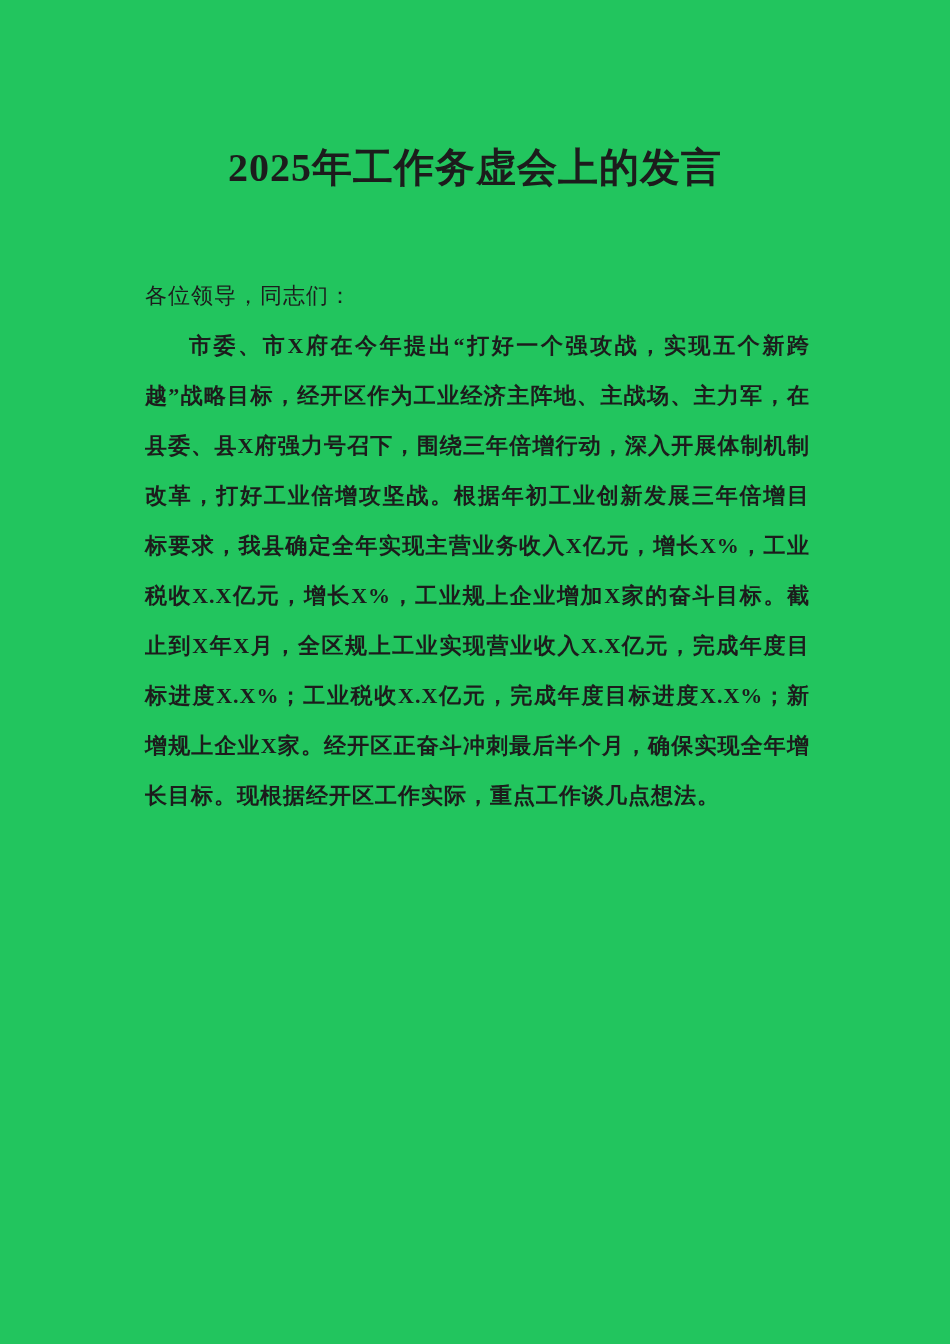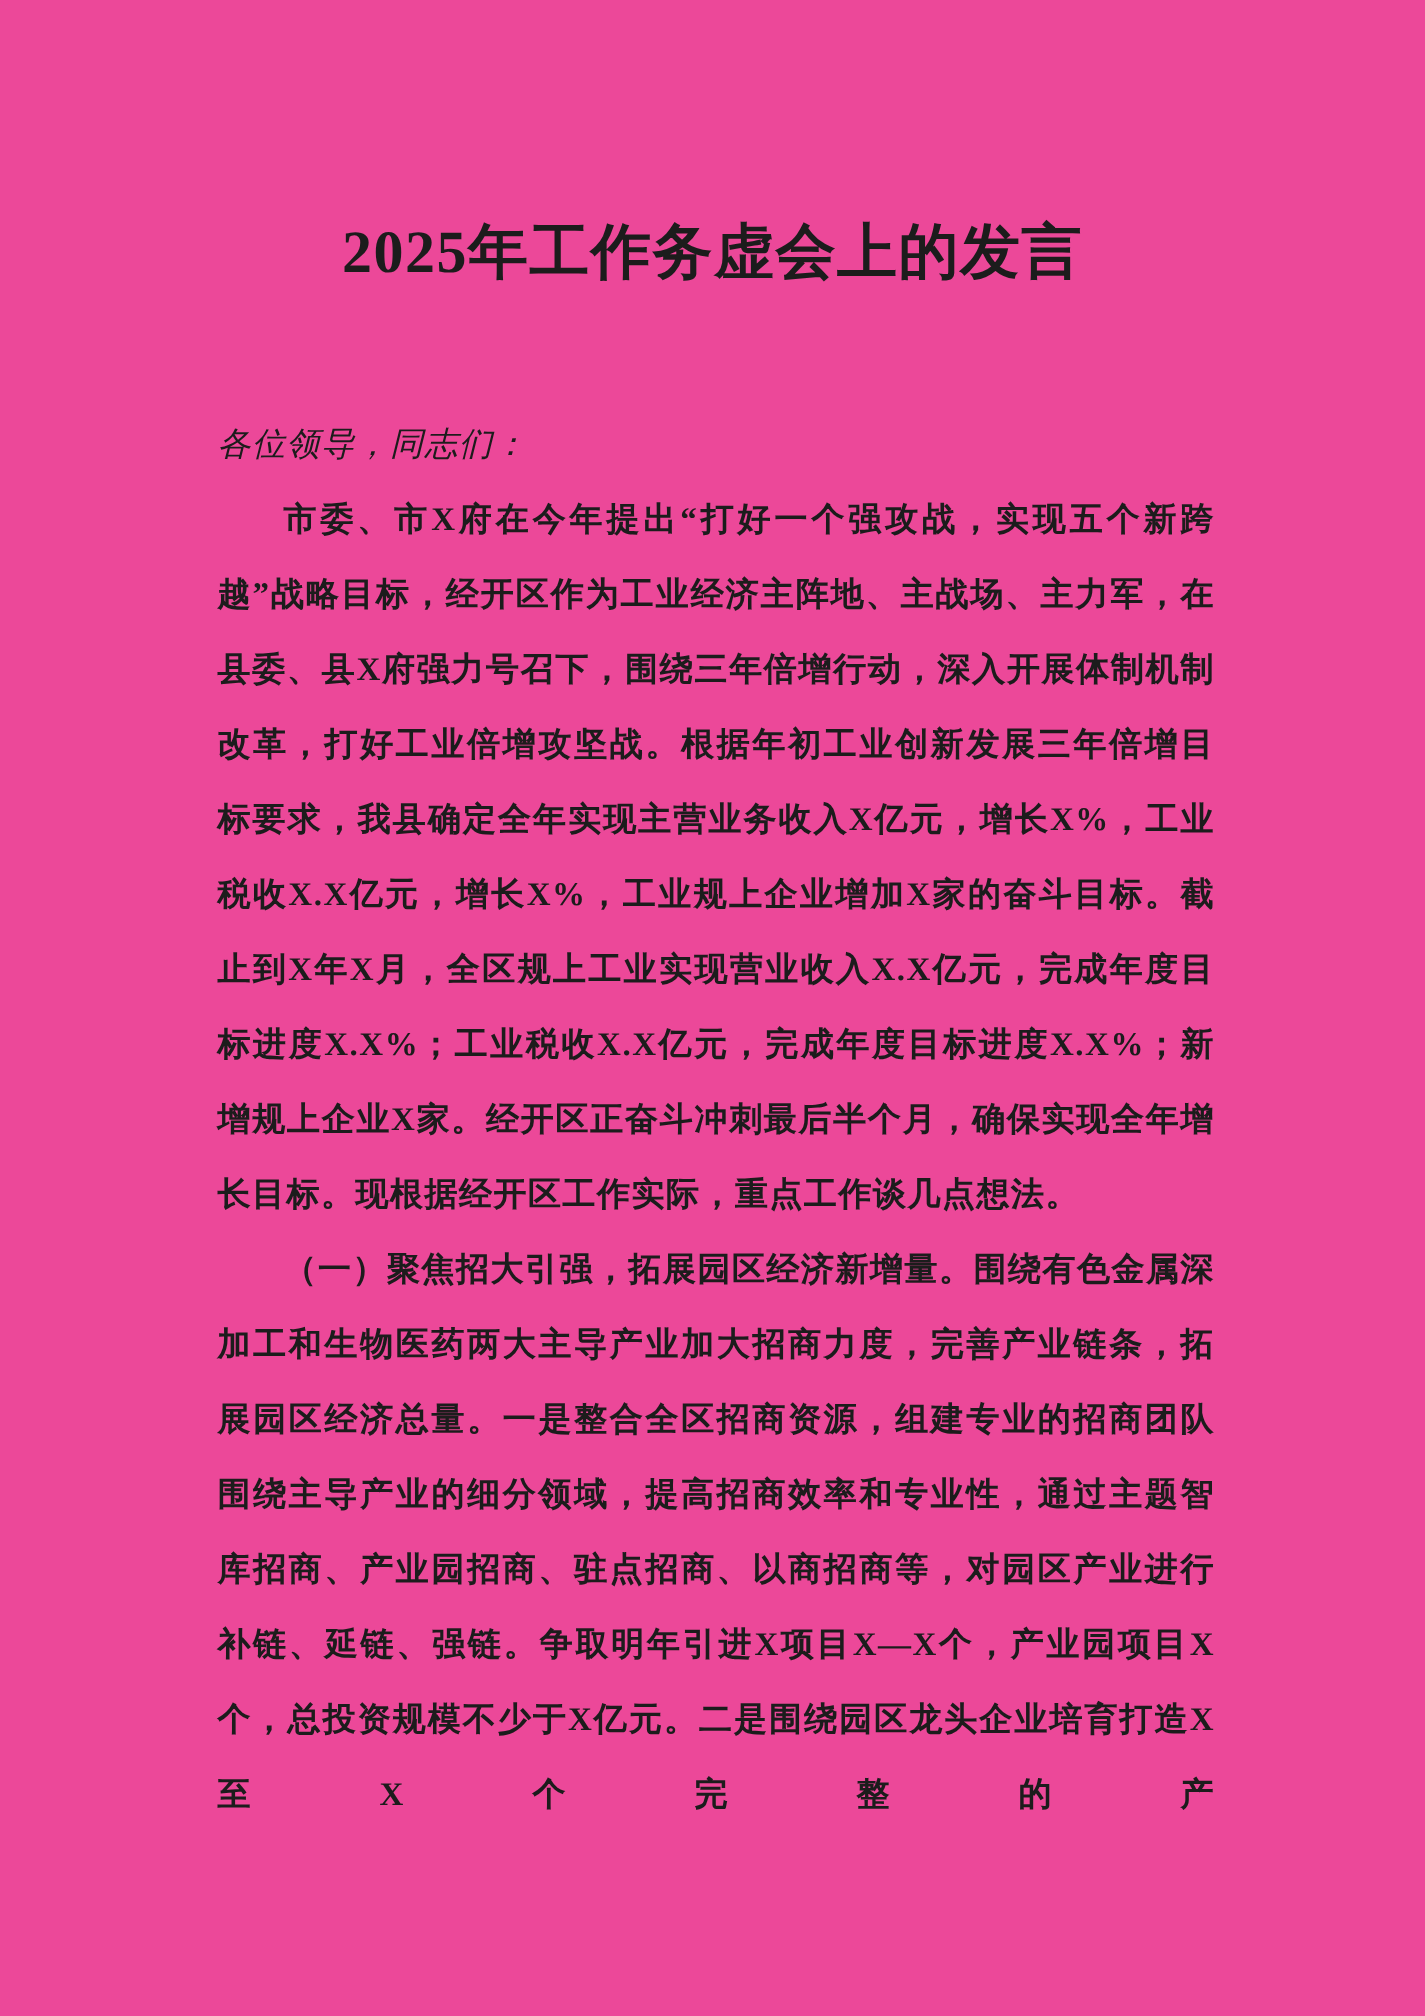--- a/index.html
+++ b/index.html
@@ -4,21 +4,21 @@
 <style>
   html, body {
     margin: 0;
     padding: 0;
     background: #ffffff;
   }
   .page {
     position: relative;
     width: 950px;
     height: 1344px;
-    background: #ec4899;
+    background: #22c55e;
     overflow: hidden;
     font-family: "Liberation Serif", serif;
     color: #1c1c1c;
   }
   .doc-title {
     margin: 144px 100px 0 100px;
     text-align: center;
     font-size: 40px;
     line-height: 48px;
     font-weight: bold;
@@ -32,21 +32,20 @@
     letter-spacing: 1px;
     text-align: justify;
     text-justify: inter-ideograph;
   }
   .doc-body p {
     margin: 0;
     padding: 0;
   }
   .salutation {
     text-indent: 0;
-    font-style: italic;
   }
   .para {
     text-indent: 2em;
     font-weight: bold;
   }
   .continued {
     
     text-align-last: justify;
   }
 </style>
@@ -55,15 +54,14 @@
 
 <div class="page">
   <h1 class="doc-title">2025年工作务虚会上的发言</h1>
 
   <div class="doc-body">
     <p class="salutation">各位领导，同志们：</p>
 
     <p class="para">市委、市X府在今年提出“打好一个强攻战，实现五个新跨越”战略目标，经开区作为工业经济主阵地、主战场、主力军，在县委、县X府强力号召下，围绕三年倍增行动，深入开展体制机制改革，打好工业倍增攻坚战。根据年初工业创新发展三年倍增目标要求，我县确定全年实现主营业务收入X亿元，增长X%，工业税收X.X亿元，增长X%，工业规上企业增加X家的奋斗目标。截止到X年X月，全区规上工业实现营业收入X.X亿元，完成年度目标进度X.X%；工业税收X.X亿元，完成年度目标进度X.X%；新增规上企业X家。经开区正奋斗冲刺最后半个月，确保实现全年增长目标。现根据经开区工作实际，重点工作谈几点想法。</p>
 
 
-    <p class="para continued">（一）聚焦招大引强，拓展园区经济新增量。围绕有色金属深加工和生物医药两大主导产业加大招商力度，完善产业链条，拓展园区经济总量。一是整合全区招商资源，组建专业的招商团队围绕主导产业的细分领域，提高招商效率和专业性，通过主题智库招商、产业园招商、驻点招商、以商招商等，对园区产业进行补链、延链、强链。争取明年引进X项目X—X个，产业园项目X个，总投资规模不少于X亿元。二是围绕园区龙头企业培育打造X至X个完整的产</p>
   </div>
 </div>
 
 </body></html>

